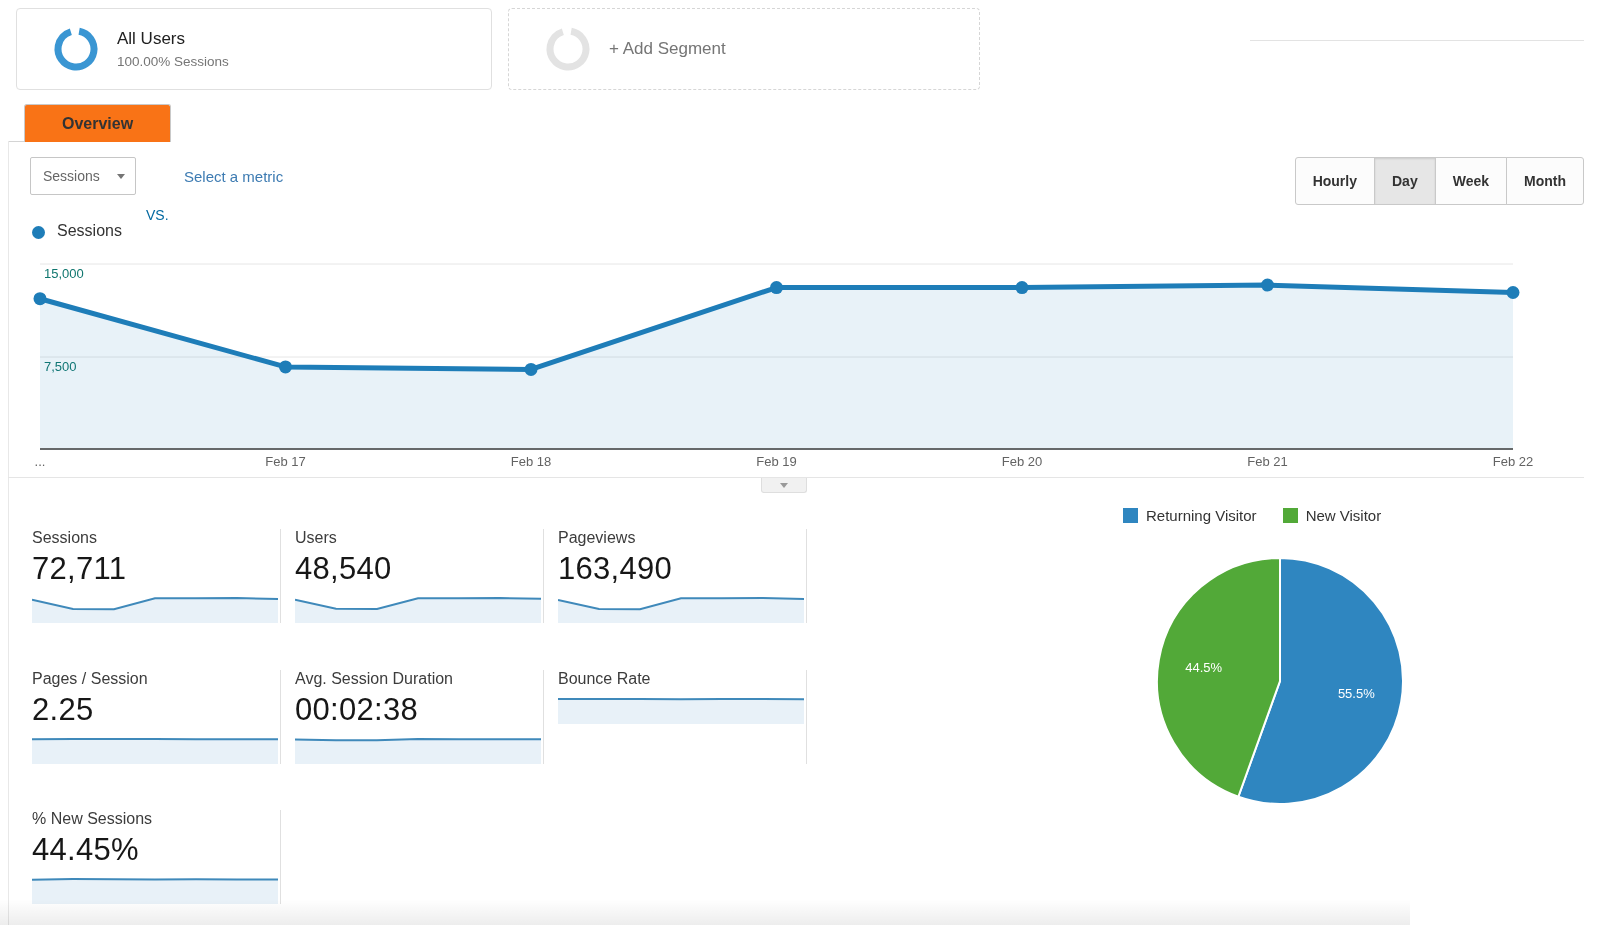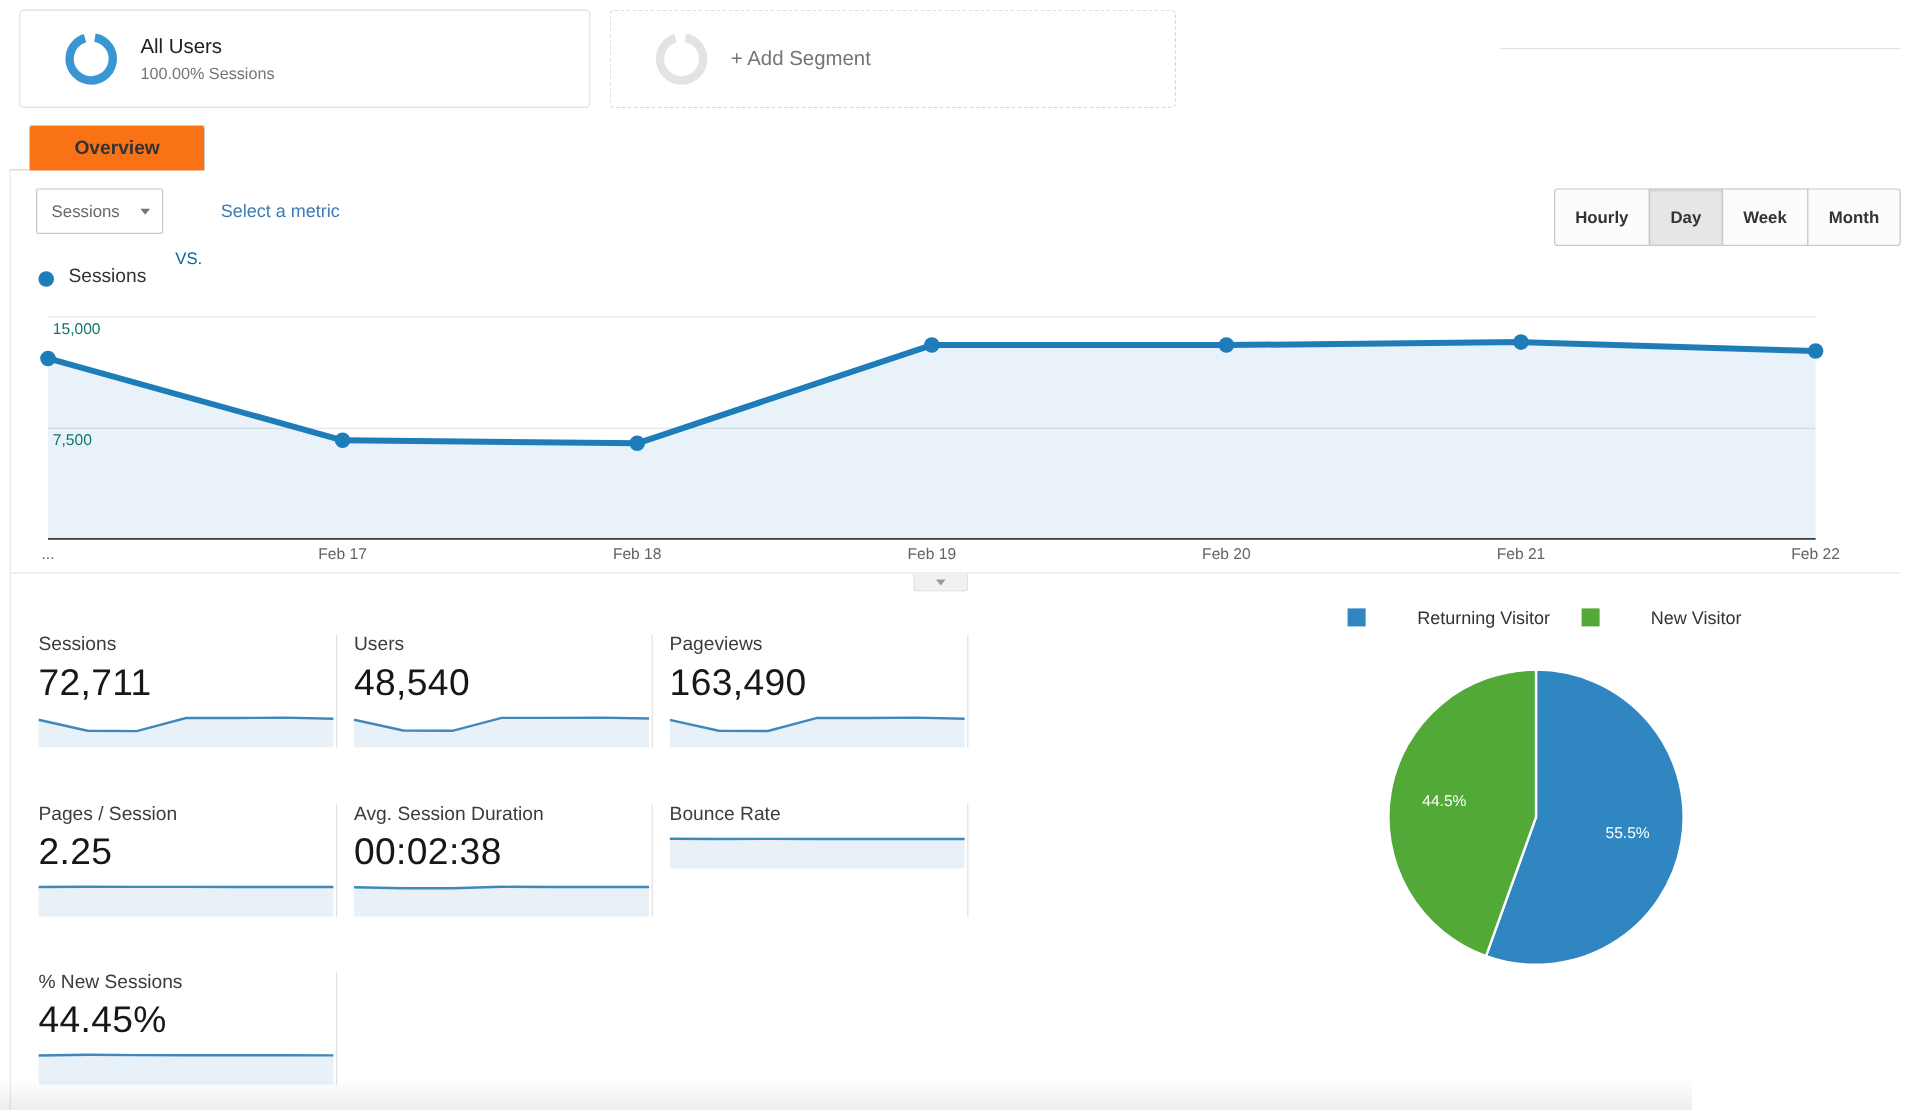--- a/index.html
+++ b/index.html
@@ -79,21 +79,21 @@
   
   .cards-row { position:absolute; left:32px; display:flex; }
   .row1 { top:529px; } .row2 { top:670px; } .row3 { top:810px; }
   .card { width:249px; margin-right:14px; border-right:1px solid #e0e0e0; padding-right:2px; }
   .card-label { font-size:16px; color:#3c3c3c; }
   .card-value { font-size:31px; color:#171717; margin-top:4px; letter-spacing:.3px; }
   .spark { width:246px; height:28px; margin-top:8px; }
 
   
   .pie-legend { position:absolute; left:1123px; top:507px; display:flex; align-items:center; }
-  .pie-legend .entry { display:flex; margin-right:26px;gap:35px; }
+  .pie-legend .entry { display:flex; align-items:center; margin-right:26px; }
   .pie-legend .sq { width:15px; height:15px; margin-right:8px; }
   .pie-legend .lbl { font-size:15px; color:#333; }
   .pie-wrap { position:absolute; left:1155px; top:556px; width:250px; height:250px; }
 
   .bottom-fade { position:absolute; left:0; bottom:0; width:1410px; height:26px;
     background:linear-gradient(to bottom, rgba(0,0,0,0), rgba(0,0,0,0.07)); pointer-events:none; }
 </style>
 </head>
 <body>
 

